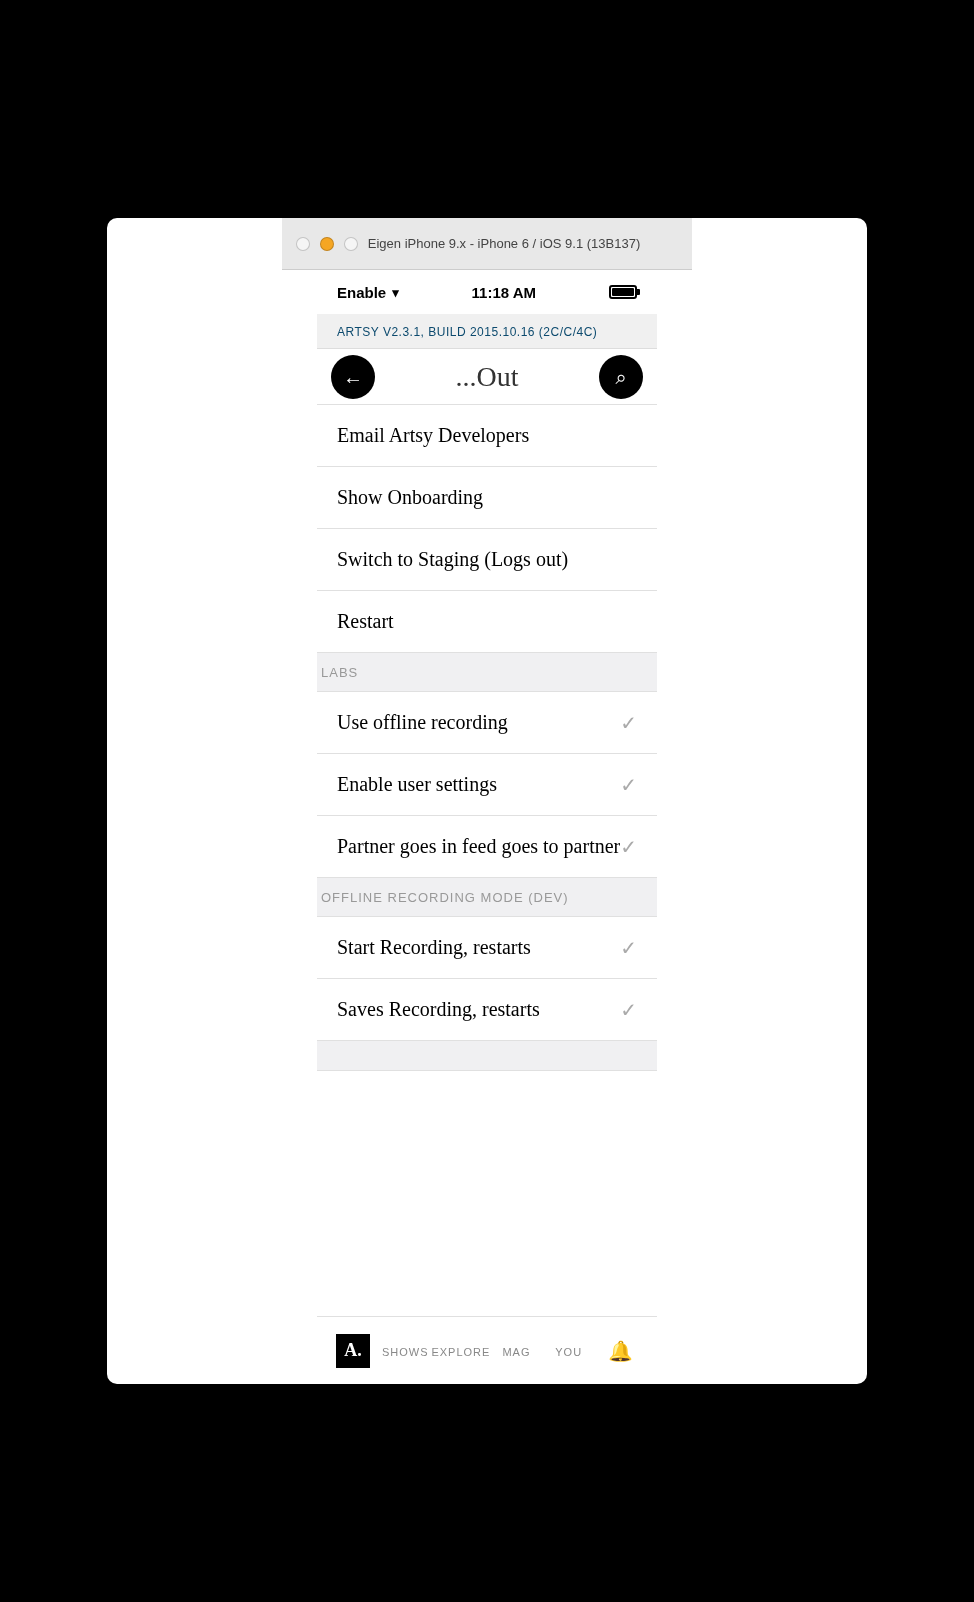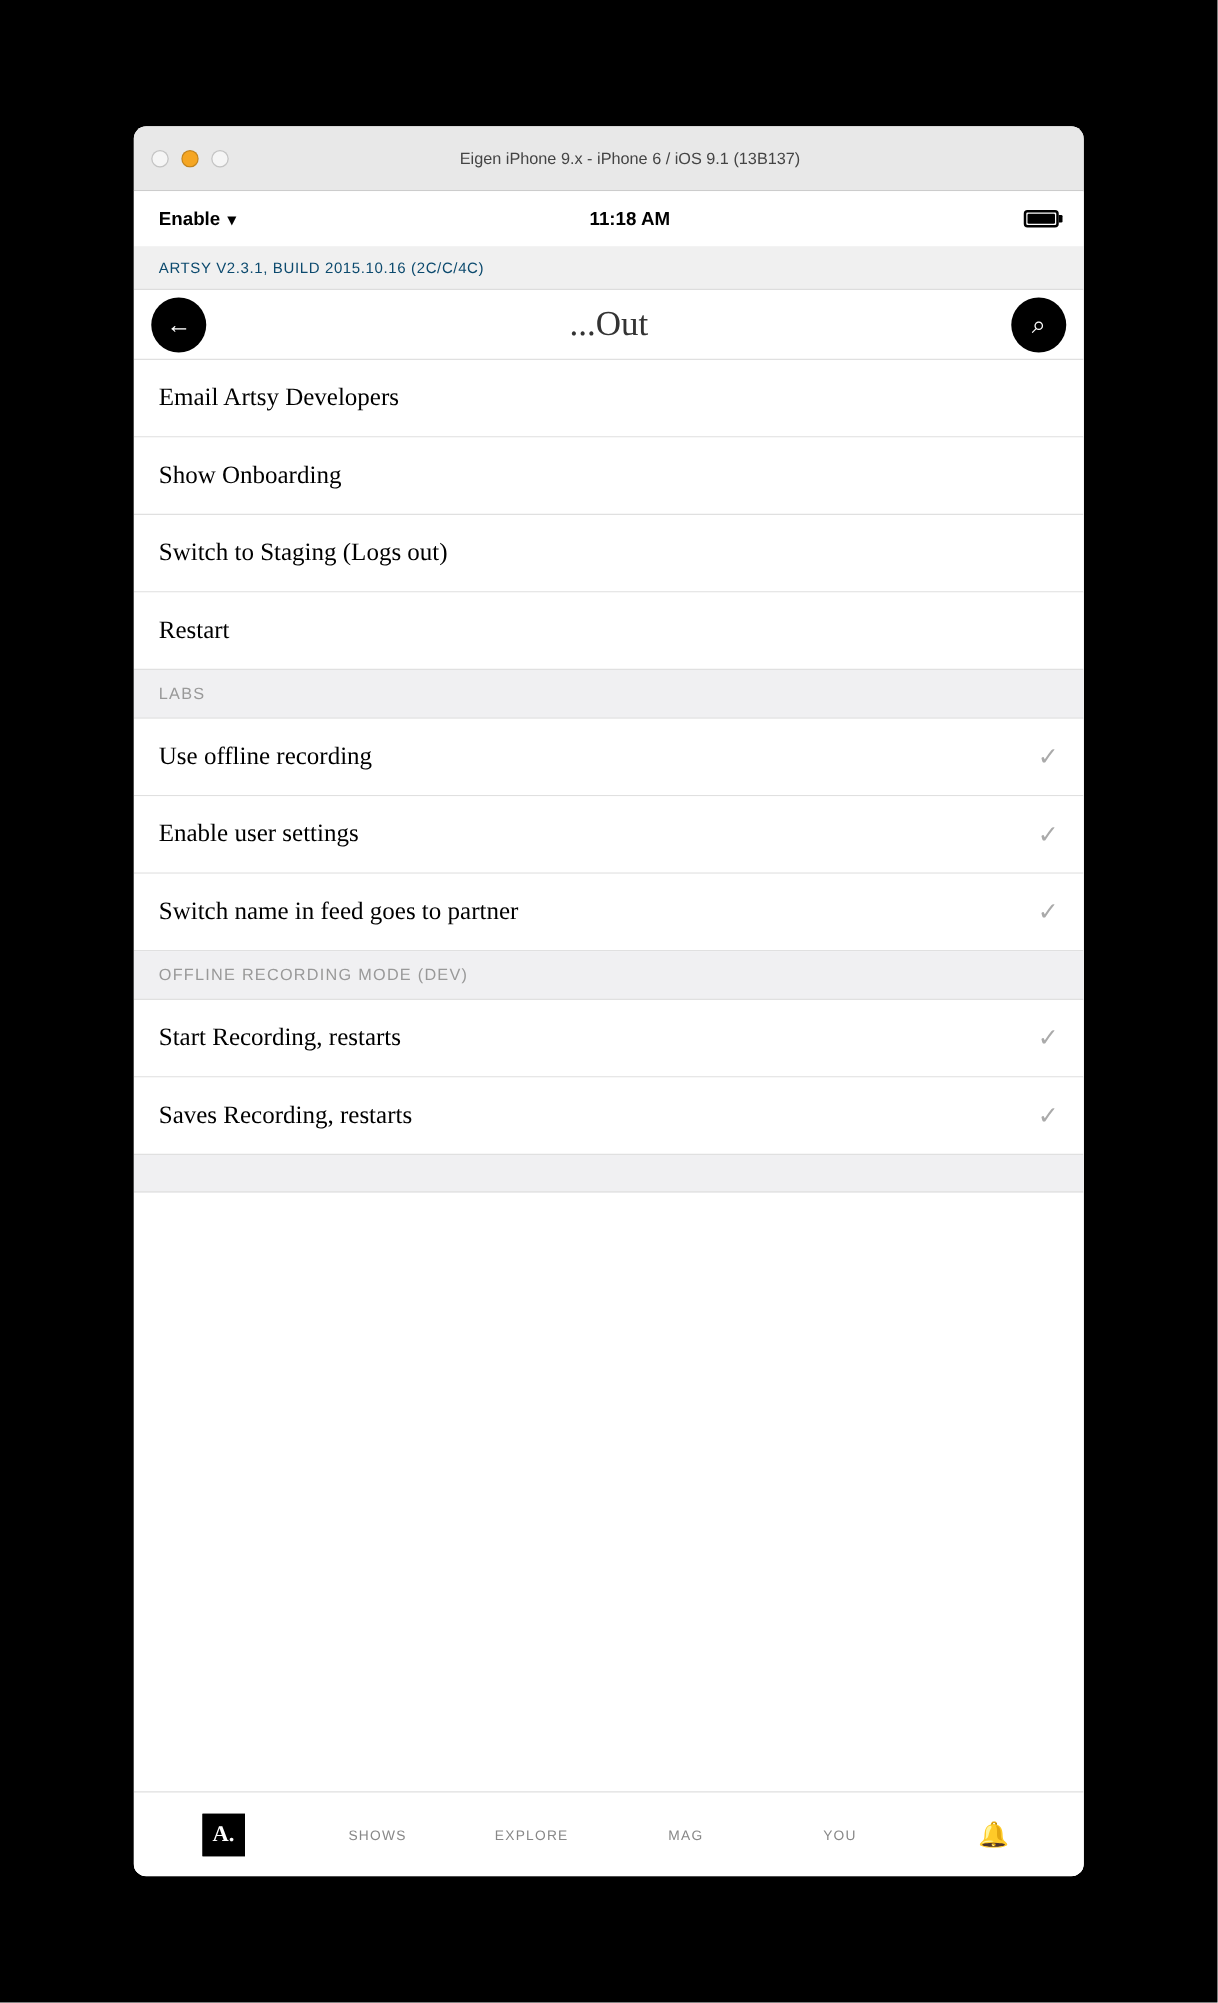--- a/index.html
+++ b/index.html
@@ -9,27 +9,28 @@
       width: 974px;
       height: 1602px;
       display: flex;
       justify-content: center;
       align-items: center;
       font-family: Georgia, 'Times New Roman', serif;
     }
 
     .mac-window {
       width: 760px;
-      height: 1400px;
+      height: 1166px;
       background: #fff;
       border-radius: 10px;
       overflow: hidden;
       display: flex;
       flex-direction: column;
       box-shadow: 0 4px 30px rgba(0,0,0,0.5);
+      align-items: center;
     }
 
     
     .title-bar {
       background: #e8e8e8;
       height: 52px;
       display: flex;
       align-items: center;
       padding: 0 14px;
       gap: 10px;
@@ -205,21 +206,21 @@
       color: #000;
     }
 
     .checkmark {
       color: #aaa;
       font-size: 20px;
     }
 
     .section-header {
       background: #f0f0f2;
-      padding: 10px 20px;
+      padding: 10px 4px;
       border-bottom: 1px solid #e0e0e0;
     }
 
     .section-header-text {
       font-family: -apple-system, sans-serif;
       font-size: 13px;
       color: #999;
       letter-spacing: 1px;
       font-weight: 400;
     }
@@ -343,21 +344,21 @@
 
       <div class="list-item">
         <span class="list-item-text">Use offline recording</span>
         <span class="checkmark">✓</span>
       </div>
       <div class="list-item">
         <span class="list-item-text">Enable user settings</span>
         <span class="checkmark">✓</span>
       </div>
       <div class="list-item">
-        <span class="list-item-text">Switch name in feed goes to partner</span>
+        <span class="list-item-text">Partner goes in feed goes to partner</span>
         <span class="checkmark">✓</span>
       </div>
 
       <div class="section-header">
         <span class="section-header-text">OFFLINE RECORDING MODE (DEV)</span>
       </div>
 
       <div class="list-item">
         <span class="list-item-text">Start Recording, restarts</span>
         <span class="checkmark">✓</span>

